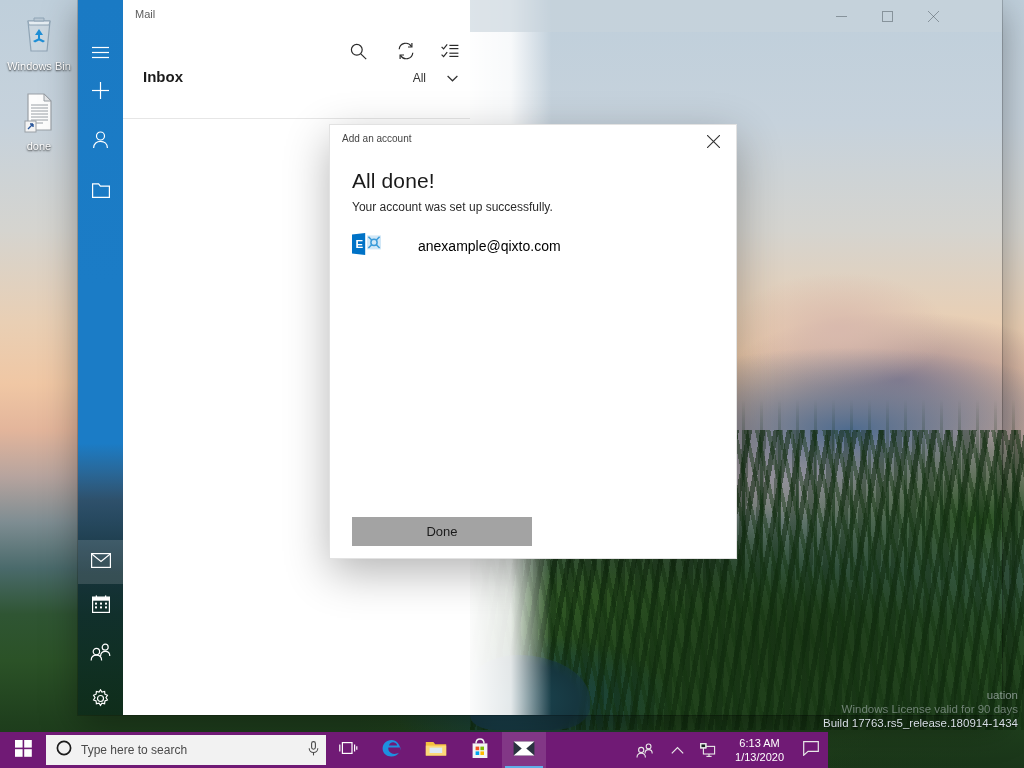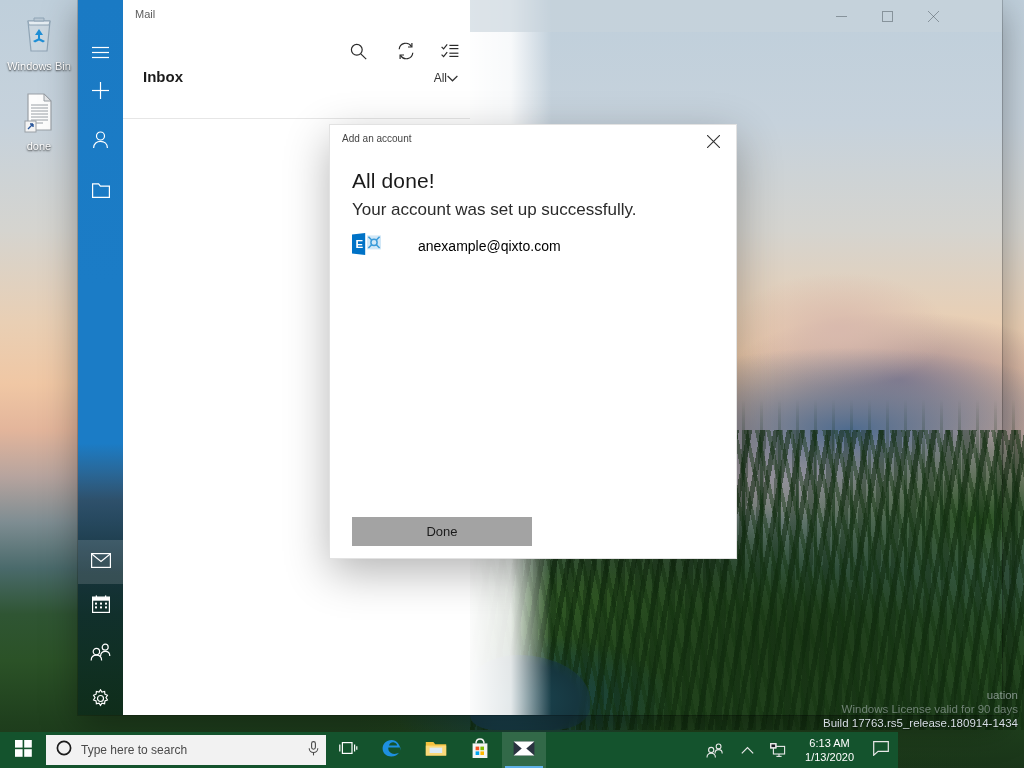--- a/index.html
+++ b/index.html
@@ -138,21 +138,21 @@
 
   #inbox-row {
     position: absolute; left: 0; top: 68px; width: 347px; height: 32px;
   }
   #inbox-title {
     position: absolute; left: 20px; top: 0;
     font-size: 15px; font-weight: bold; color: #1b1b1b;
   }
   #filter-all {
     position: absolute; right: 12px; top: 3px;
-    display: flex; align-items: center; gap: 0;
+    display: flex; align-items: center; gap: 21px;
     font-size: 12px; color: #333;
   }
   #list-divider {
     position: absolute; left: 0; top: 118px; width: 347px; height: 1px;
     background: #e6e6e6;
   }
 
   
   #mail-reading {
     position: absolute; left: 392px; top: 0; width: 510px; height: 715px;
@@ -178,21 +178,21 @@
     position: absolute; right: 0; top: 0; width: 46px; height: 32px;
     display: flex; align-items: center; justify-content: center;
     color: #333; font-size: 15px;
   }
   #dlg-heading {
     position: absolute; left: 22px; top: 44px;
     font-size: 21px; font-weight: 400; color: #1a1a1a; letter-spacing: .1px;
   }
   #dlg-sub {
     position: absolute; left: 22px; top: 75px;
-    font-size: 17px; color: #2b2b2b;
+    font-size: 12px; color: #2b2b2b;
   }
   #dlg-account {
     position: absolute; left: 22px; top: 108px;
     display: flex; align-items: center; gap: 14px;
   }
   #dlg-account-email { font-size: 14px; color: #000000; margin-left: 22px; }
   #dlg-done {
     position: absolute; left: 22px; top: 392px; width: 180px; height: 29px;
     background: #a3a3a3; border: 0; color: #1b1b1b;
     font-size: 13px; font-family: "Liberation Sans", sans-serif;
@@ -203,22 +203,22 @@
   #watermark {
     position: absolute; right: 6px; bottom: 38px;
     text-align: right; color: #d6dde4; font-size: 11.5px; line-height: 14px;
     text-shadow: 0 1px 1px rgba(0,0,0,.4);
   }
   #watermark .wm1 { opacity: .55; }
   #watermark .wm2 { opacity: .45; }
 
   
   #taskbar {
-    position: absolute; left: 0; bottom: 0; width: 898px; height: 36px;
-    background: #14532d;
+    position: absolute; left: 0; bottom: 0; width: 828px; height: 36px;
+    background: #701a75;
     display: flex; align-items: center; margin-top: 44px;
   }
   #start-btn {
     width: 46px; height: 36px;
     display: flex; align-items: center; justify-content: center;
   }
   #task-search {
     width: 280px; height: 30px; background: #f2f2f2;
     display: flex; align-items: center; gap: 9px; padding: 0 6px 0 10px;
   }

